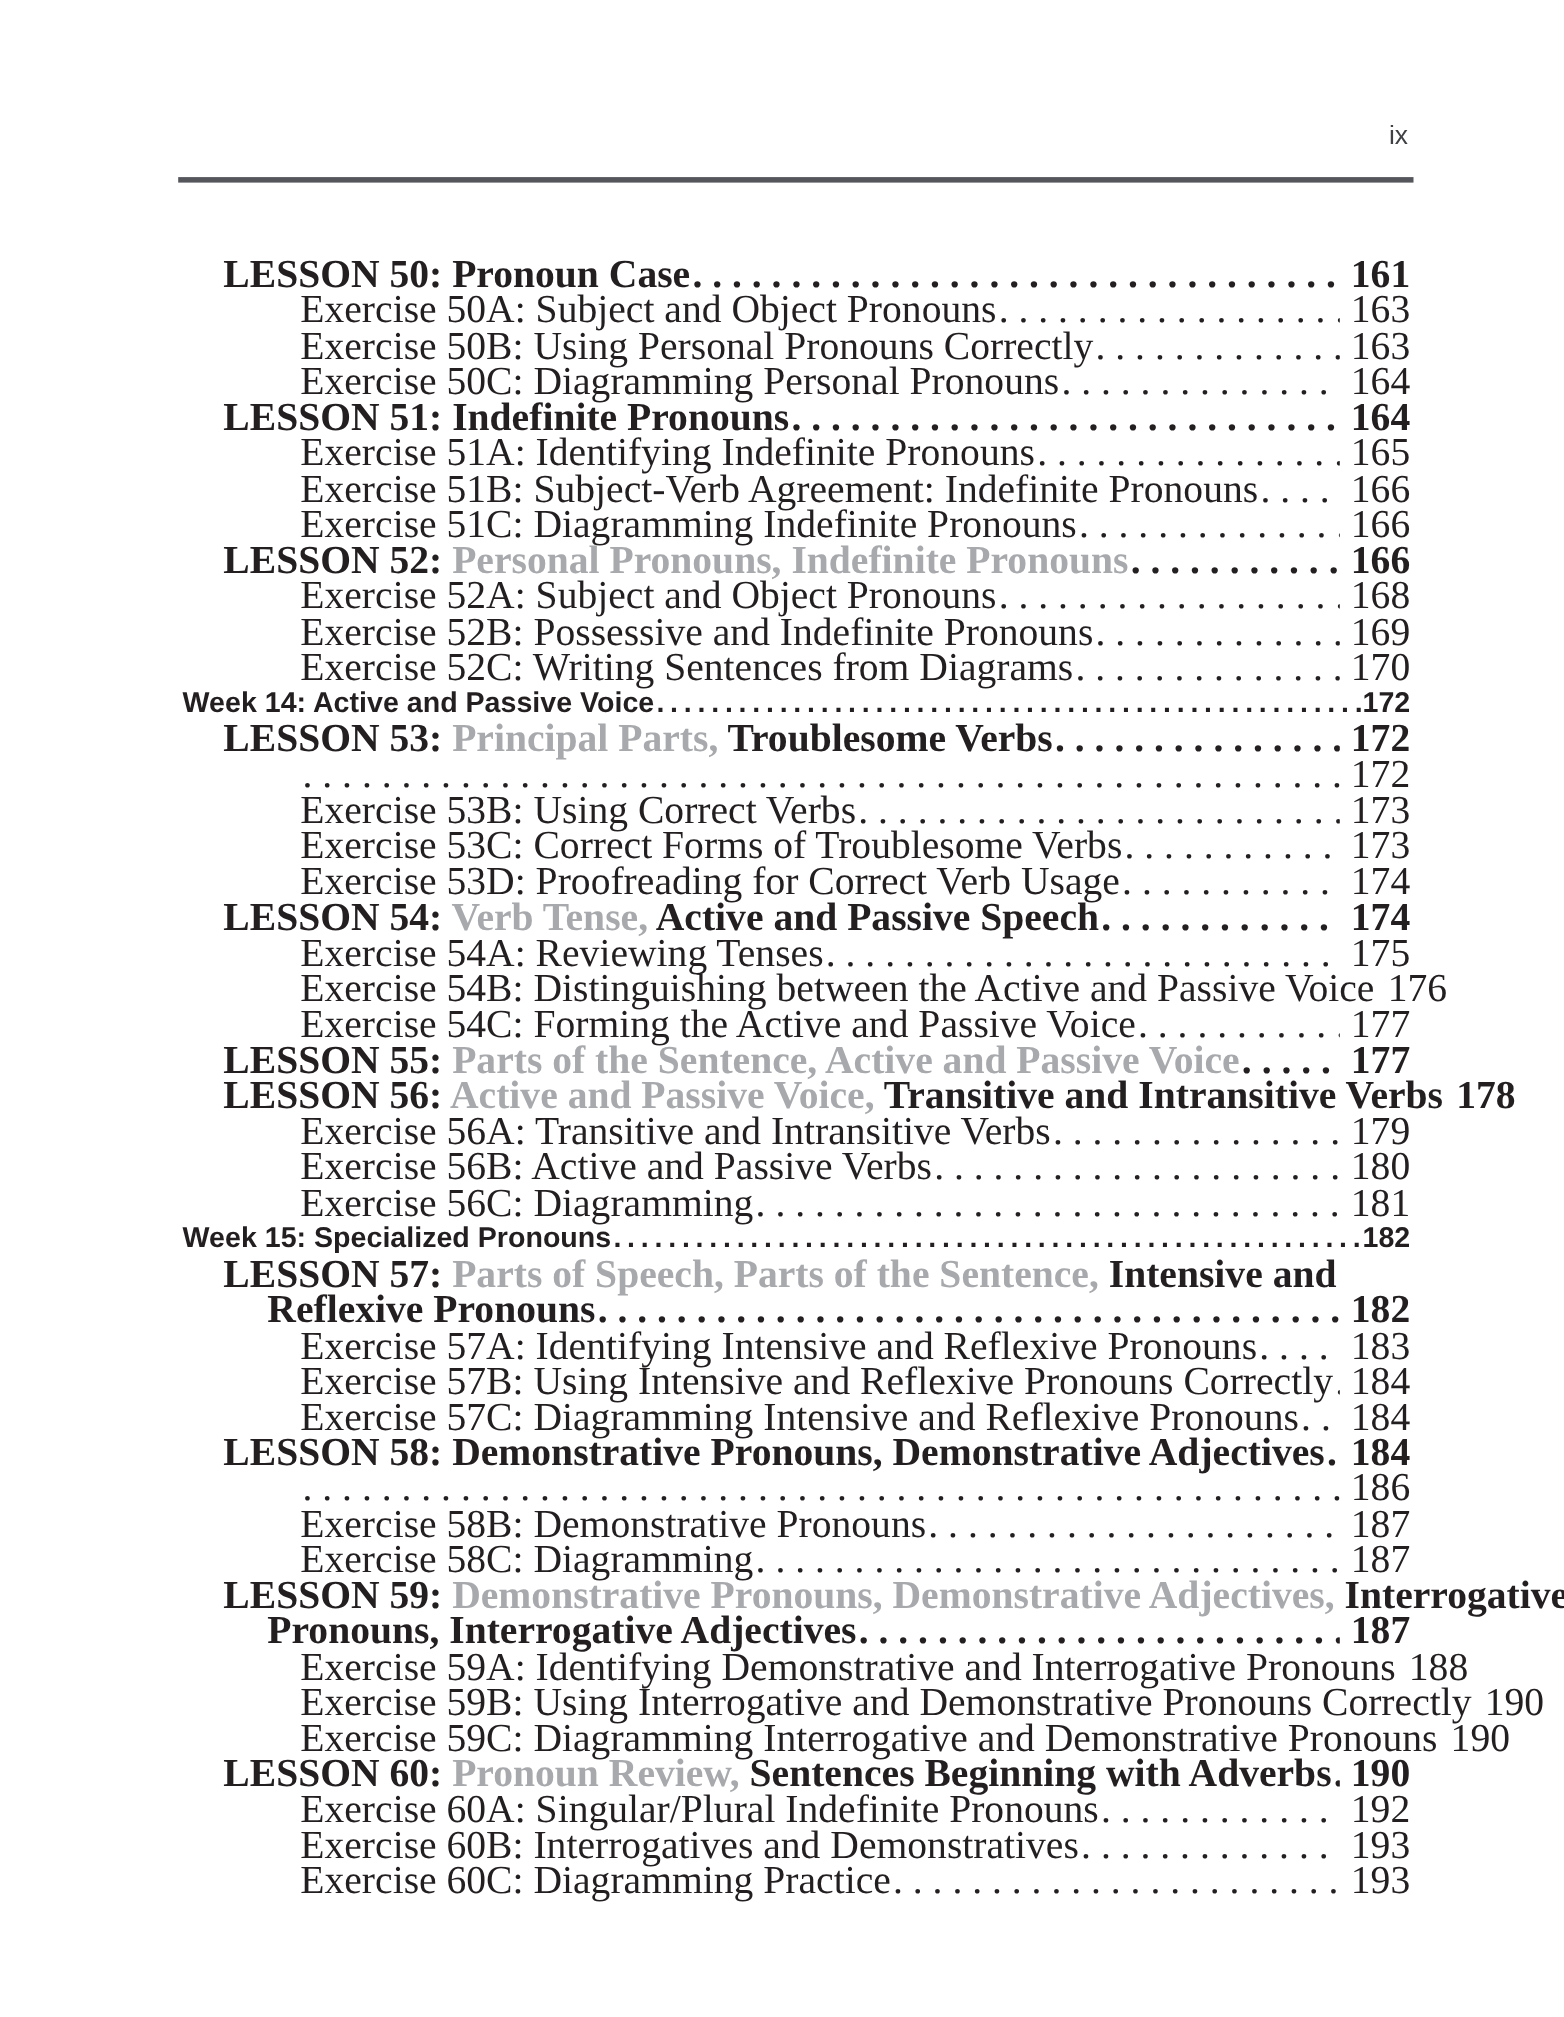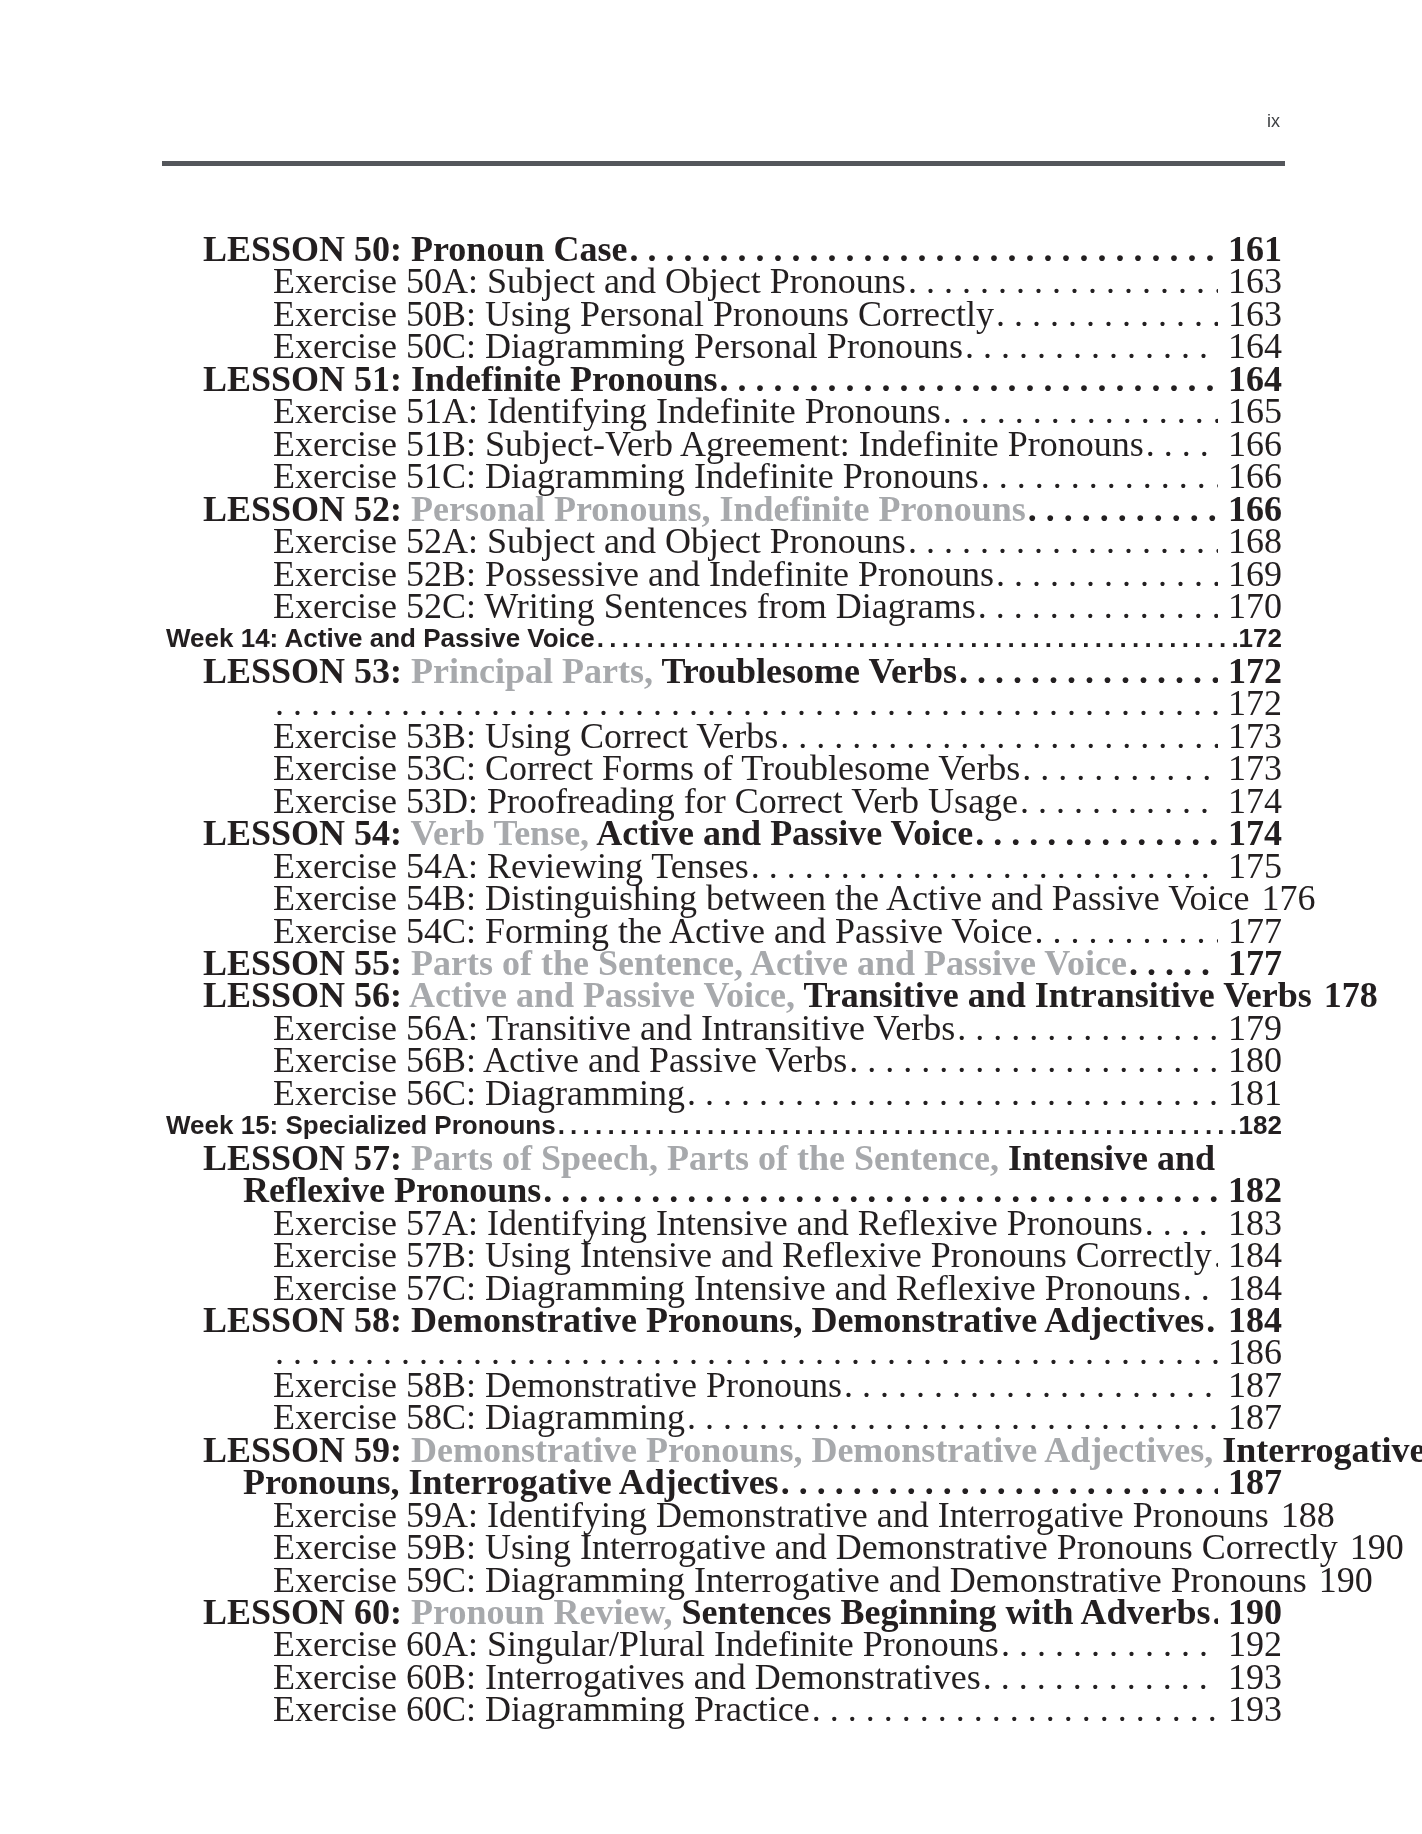--- a/index.html
+++ b/index.html
@@ -10,21 +10,21 @@
     background: #ffffff;
     font-family: "Liberation Serif", "DejaVu Serif", serif;
     color: #231f20;
     overflow: hidden;
   }
   .folio {
     position: absolute;
     top: 112px;
     right: 142px;
     font-family: "Liberation Sans", "DejaVu Sans", sans-serif;
-    font-size: 18px;
+    font-size: 24px;
     font-weight: 500;
     color: #3f4144;
     line-height: 1;
   }
   .rule {
     position: absolute;
     left: 162px;
     top: 161px;
     width: 1123px;
     height: 5px;
@@ -162,21 +162,21 @@
         <span class="label"><span>Exercise 53C: Correct Forms of Troublesome Verbs</span></span>
         <span class="leader"></span>
         <span class="page-num">173</span>
       </div>
       <div class="row exercise">
         <span class="label"><span>Exercise 53D: Proofreading for Correct Verb Usage</span></span>
         <span class="leader"></span>
         <span class="page-num">174</span>
       </div>
       <div class="row lesson">
-        <span class="label"><span>LESSON 54: </span><span class="gray">Verb Tense, </span><span>Active and Passive Voice</span></span>
+        <span class="label"><span>LESSON 54: </span><span class="gray">Verb Tense, </span><span>Active and Passive Speech</span></span>
         <span class="leader"></span>
         <span class="page-num">174</span>
       </div>
       <div class="row exercise">
         <span class="label"><span>Exercise 54A: Reviewing Tenses</span></span>
         <span class="leader"></span>
         <span class="page-num">175</span>
       </div>
       <div class="row exercise">
         <span class="label"><span>Exercise 54B: Distinguishing between the Active and Passive Voice</span></span>

